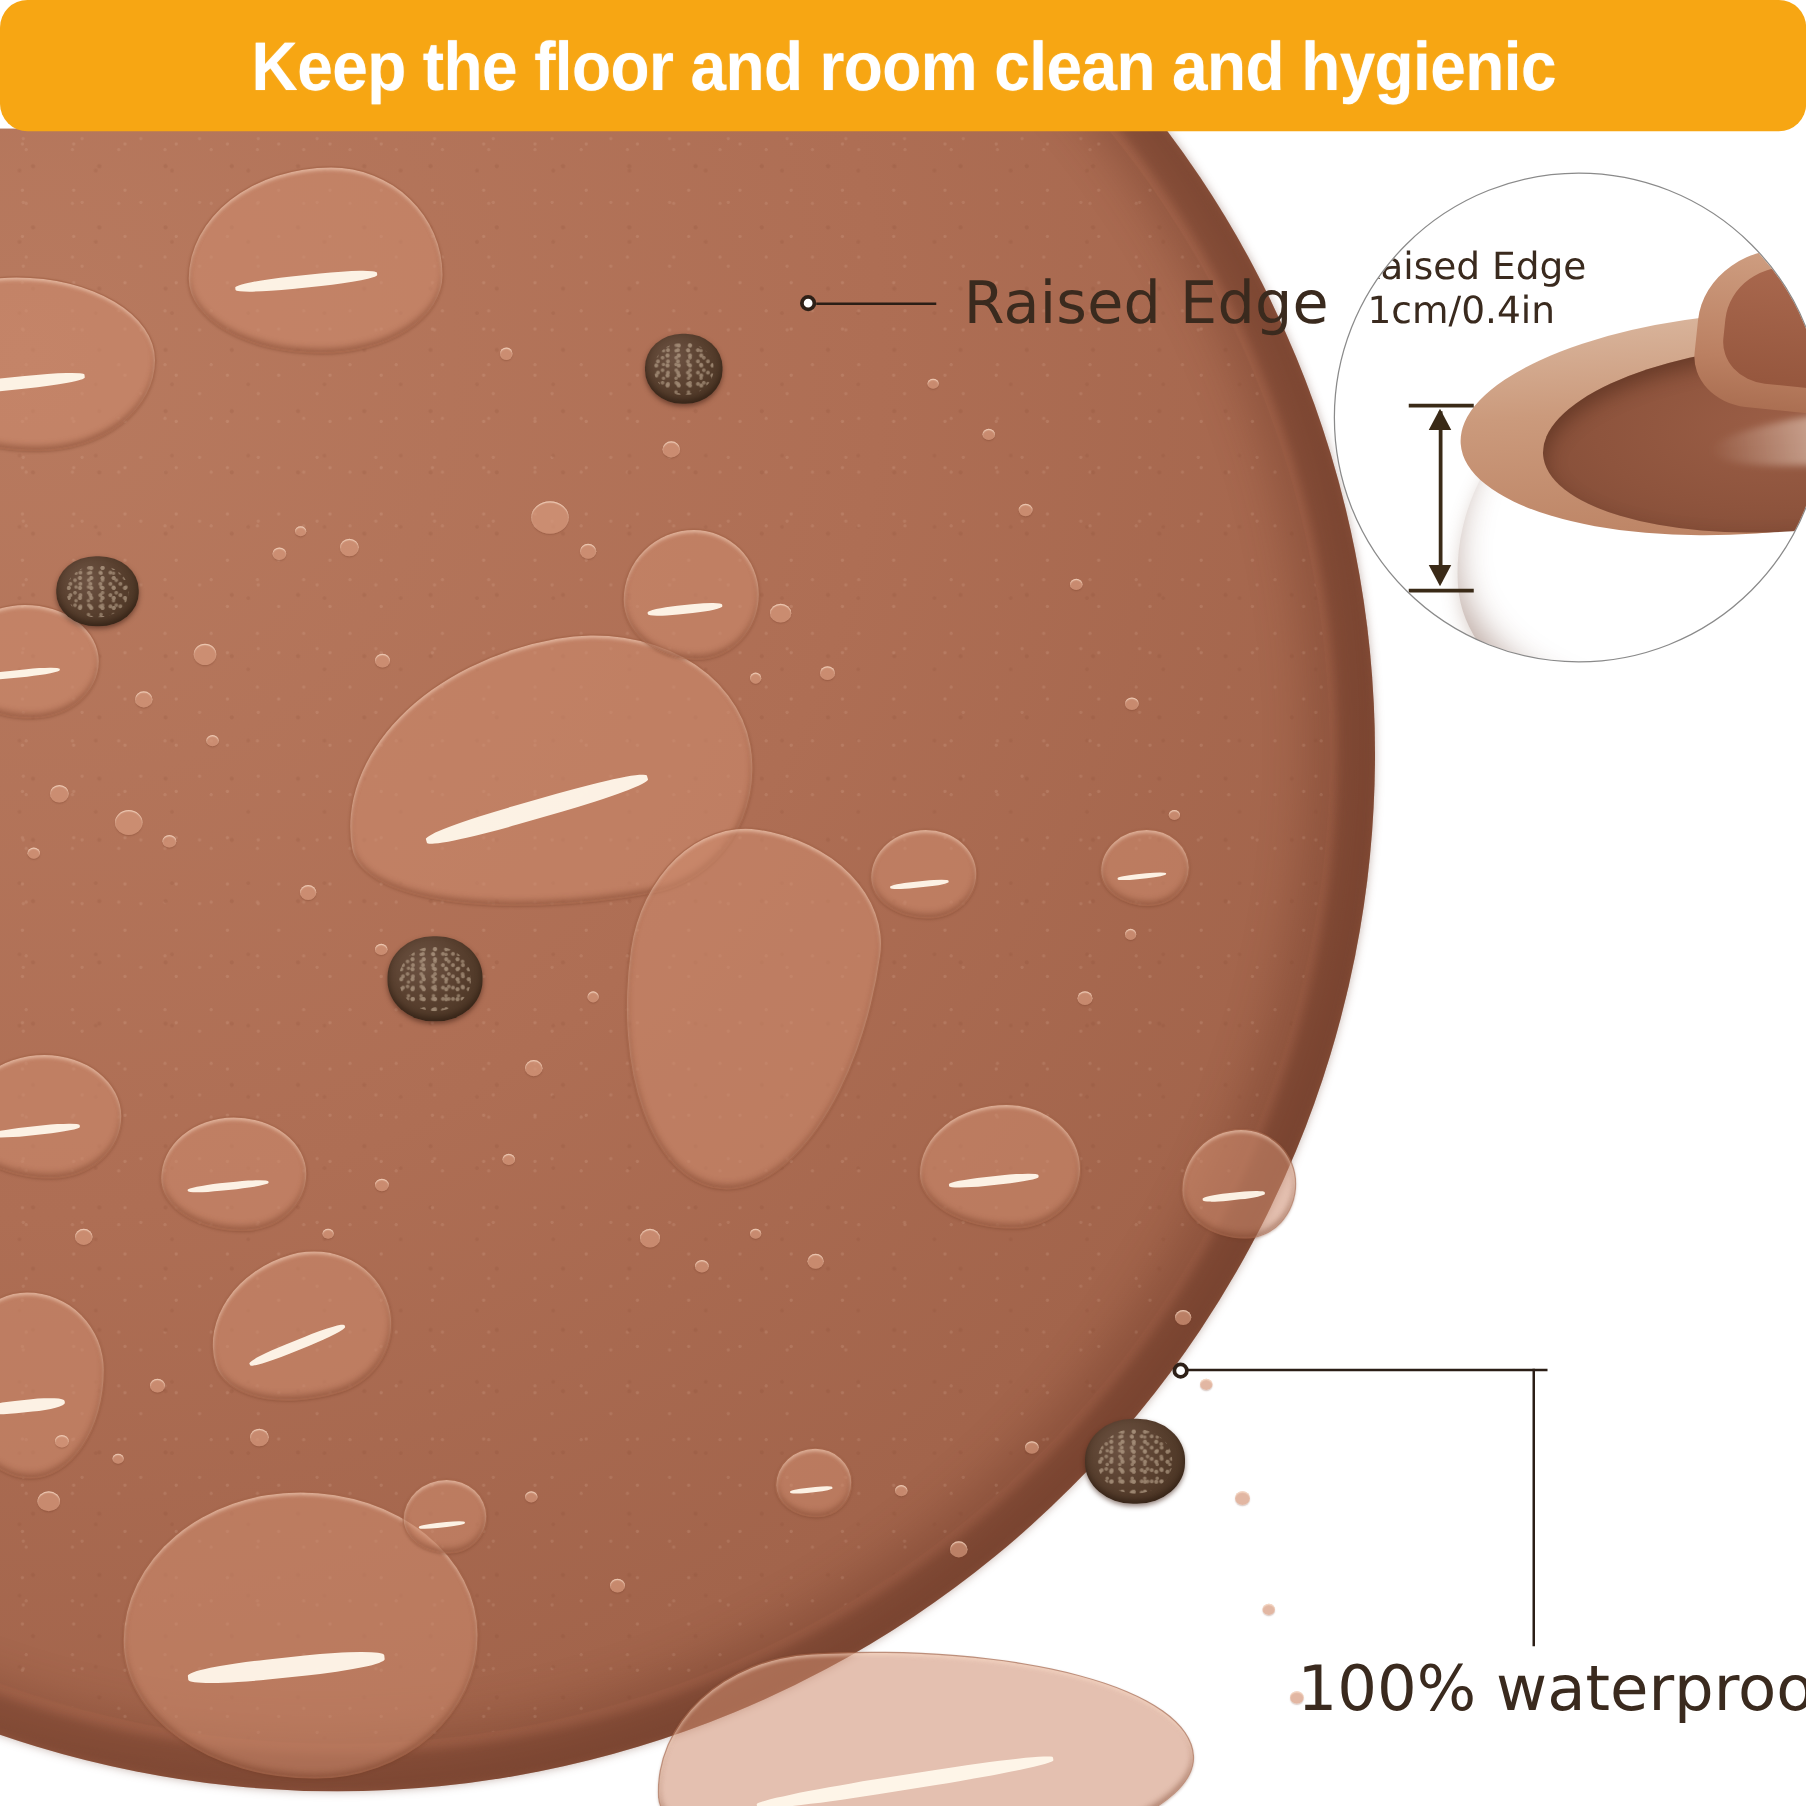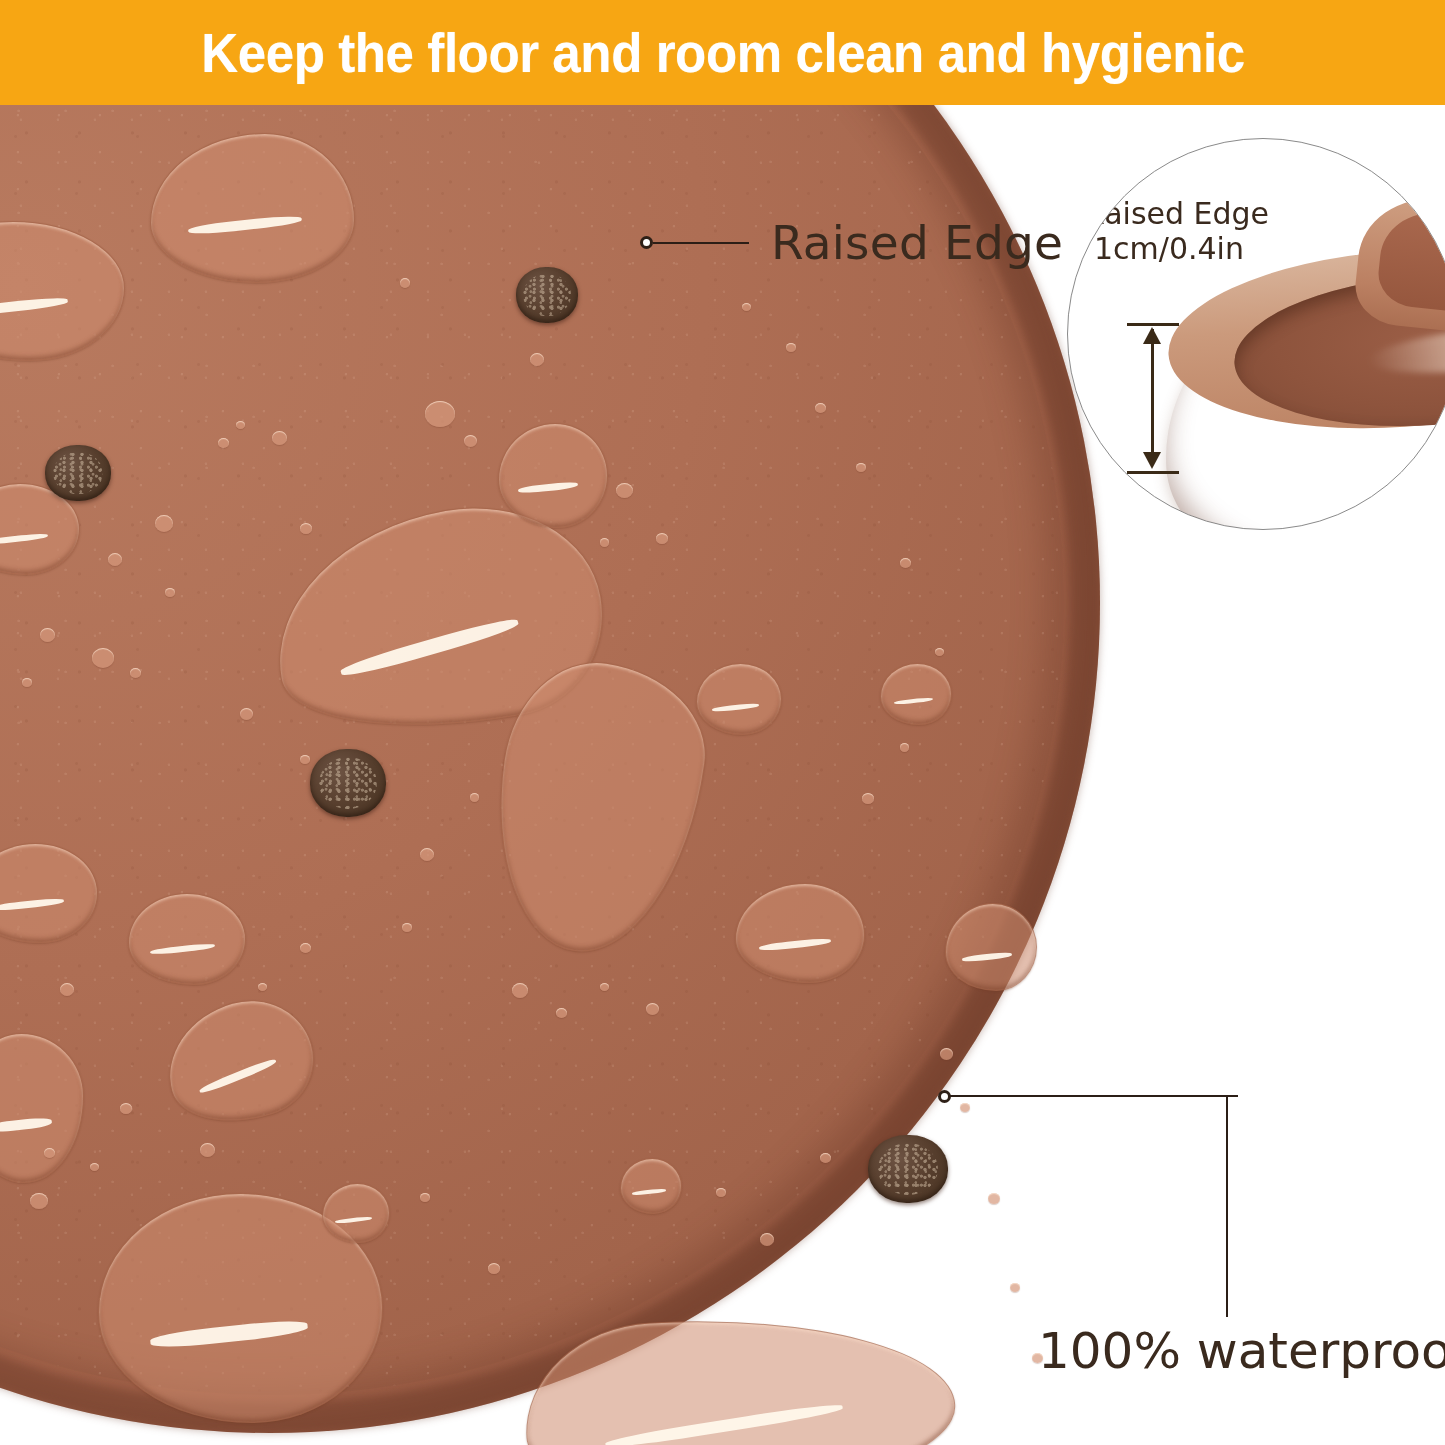--- a/index.html
+++ b/index.html
@@ -13,20 +13,21 @@
     overflow:hidden;
   }
 
   
   #banner {
     position:absolute; left:0; top:0;
     width:1445px; height:105px;
     background:#F7A613;
     display:flex; align-items:center; justify-content:center;
     z-index:40;
+    border-radius:22px;
   }
   #banner-text {
     color:#ffffff;
     font-family:"Liberation Sans Narrow","Liberation Sans", sans-serif;
     font-weight:bold;
     font-size:55px;
     letter-spacing:-0.5px;
     transform:scaleX(0.93);
     white-space:nowrap;
     text-shadow:0 0 1px rgba(255,255,255,0.5);

